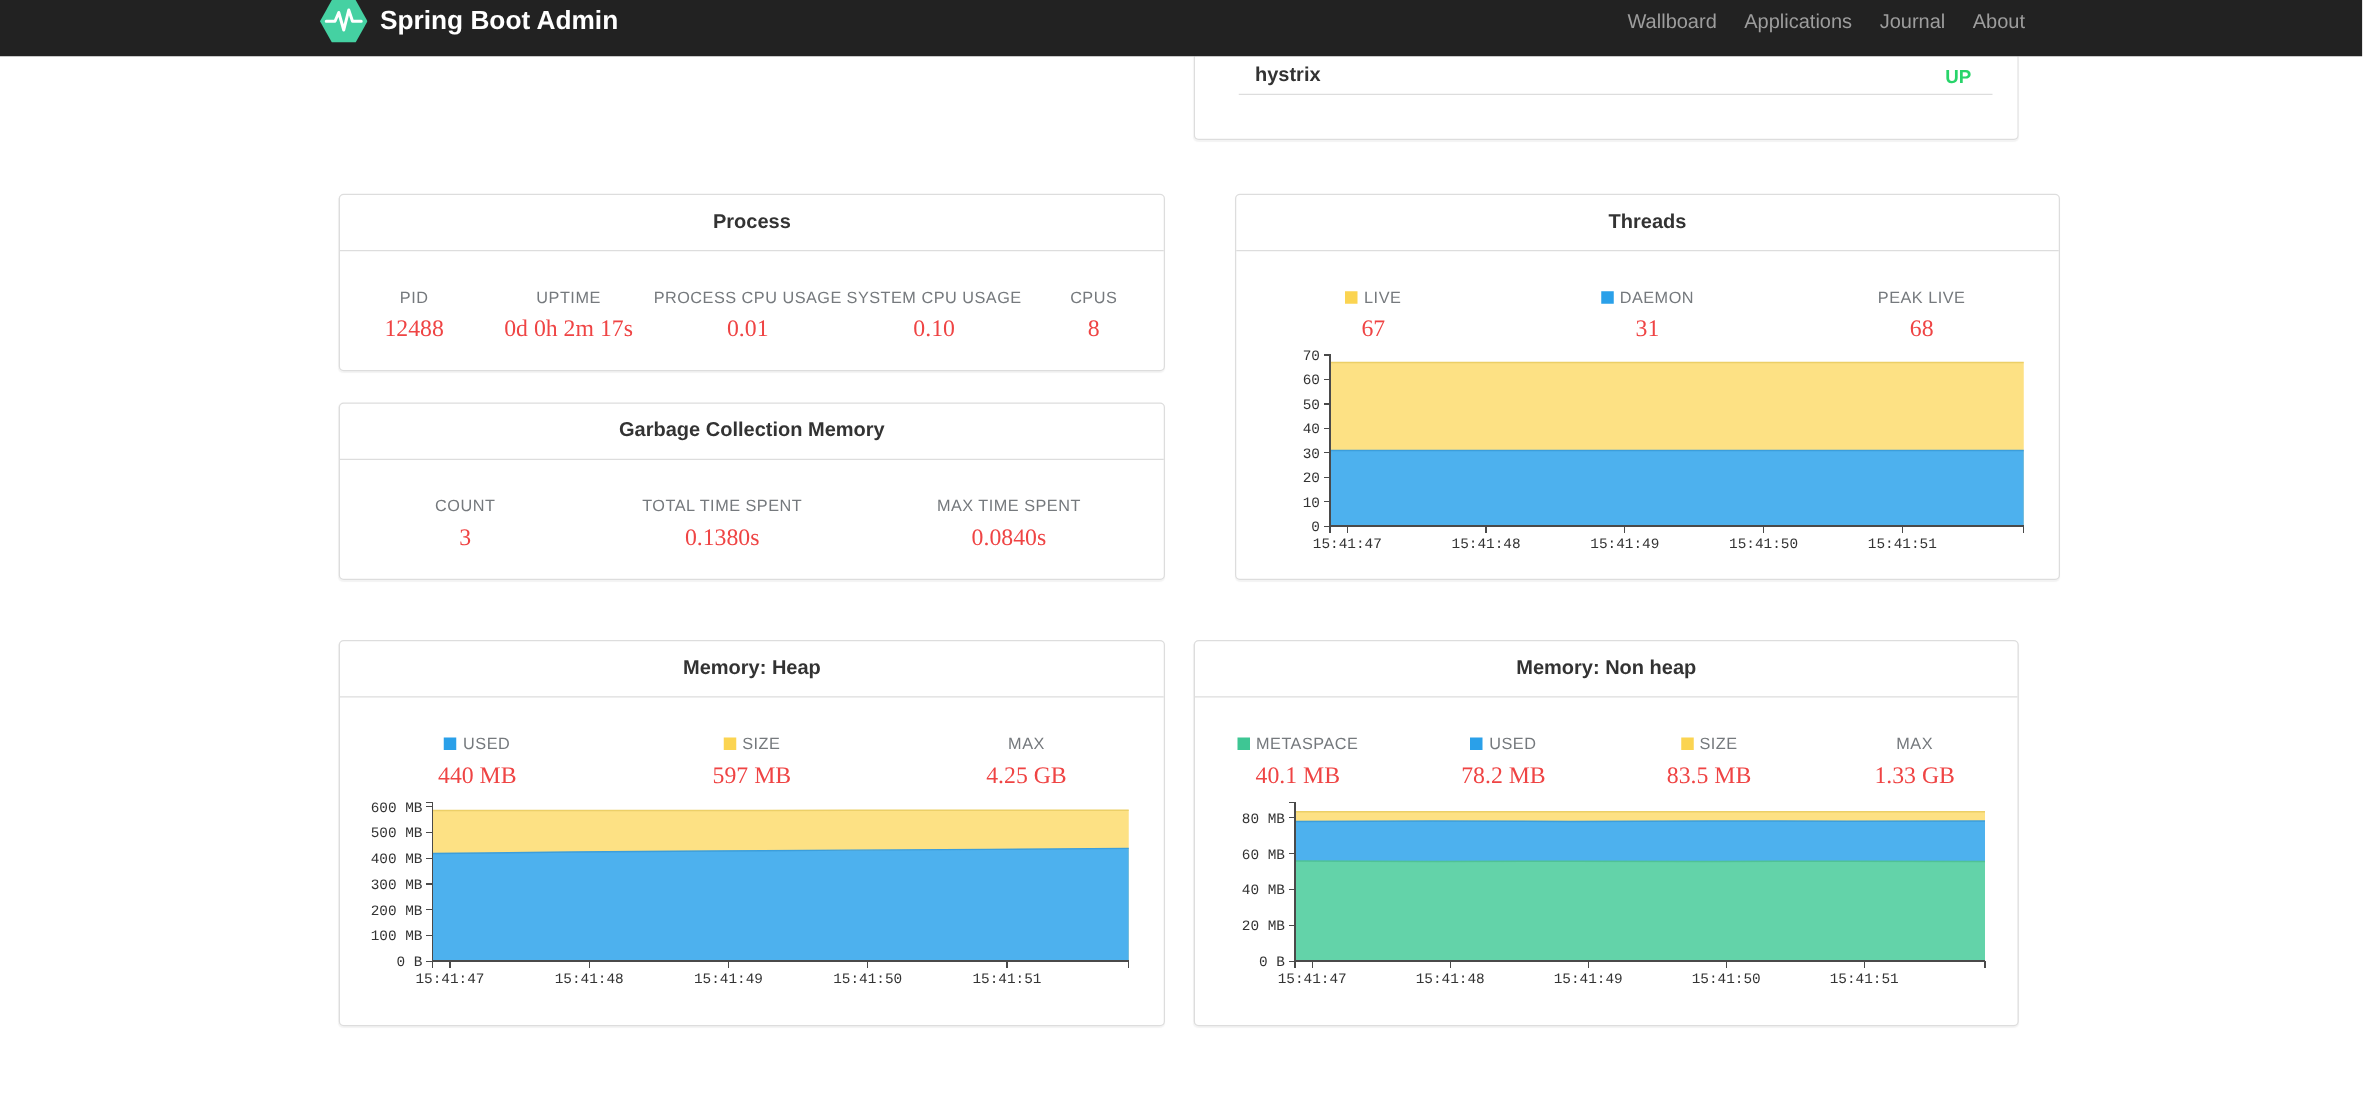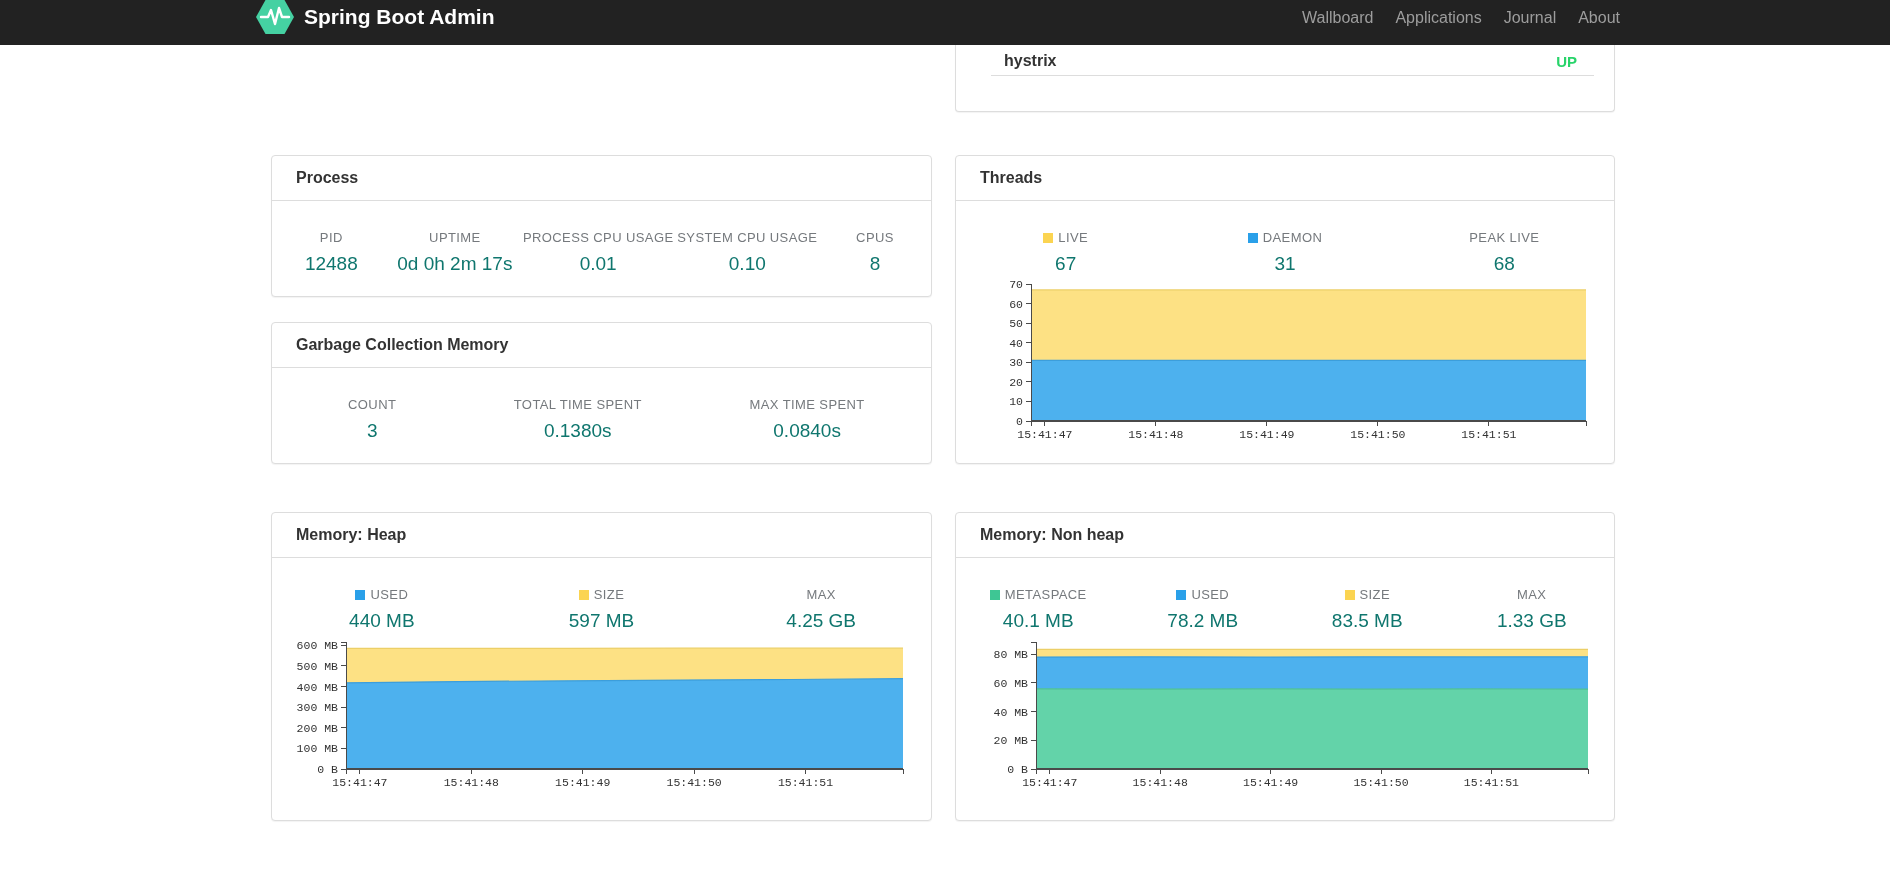--- a/index.html
+++ b/index.html
@@ -13,26 +13,26 @@
   .brand { display:flex; align-items:center; color:#fff; font-size:21px; font-weight:bold; cursor:pointer; }
   .brand svg { display:block; margin-right:10px; }
   .nav-menu { margin-left:auto; display:flex; list-style:none; }
   .nav-link { color:#9d9d9d; font-size:16px; padding:0 11px; line-height:45px; display:block; cursor:pointer; }
   .nav-menu li:last-child .nav-link { padding-right:0; }
 
   
   .card { position:absolute; background:#fff; border:1px solid #ddd; border-radius:4px;
           box-shadow:0 1px 1px rgba(0,0,0,.05); }
   .card-header { height:45px; line-height:44px; padding:0 24px; font-size:16px; font-weight:bold;
-                 color:#333; border-bottom:1px solid #ddd; }
+                 color:#333; border-bottom:1px solid #ddd;text-align:center; }
 
   .metrics { display:flex; padding-top:29px; }
   .m-col { flex:1; text-align:center; }
   .m-label { font-size:13px; color:#75797d; letter-spacing:.4px; white-space:nowrap; }
-  .m-value { font-size:19px; color:#0f766e; margin-top:8px; }
+  .m-value { font-size:19px; color:#ef4444; margin-top:8px;font-family:Liberation Serif, serif; }
   .swatch { display:inline-block; width:10px; height:10px; margin-right:5px; vertical-align:-1px; }
 
   
   #process-card .m-col:nth-child(1){flex:0 0 18%}
   #process-card .m-col:nth-child(2){flex:0 0 19.5%}
   #process-card .m-col:nth-child(3){flex:0 0 24%}
   #process-card .m-col:nth-child(4){flex:0 0 21%}
   #process-card .m-col:nth-child(5){flex:0 0 17.5%}
   #gc-card .m-col:nth-child(1){flex:0 0 30.4%}
   #gc-card .m-col:nth-child(2){flex:0 0 32%}
@@ -42,21 +42,21 @@
   #health-card { left:955px; top:45px; width:660px; height:67px; border-top:none; border-radius:0 0 4px 4px; }
   .health-row { display:flex; justify-content:space-between; align-items:center; height:30px;
                 padding:2px 37px 0 48px; cursor:pointer;gap:41px; }
   .health-name { font-weight:bold; font-size:16px; color:#333; }
   .health-status { font-weight:bold; font-size:15px; }
   .health-sep { border-top:1px solid #ddd; margin:0 20px 0 35px; }
 
   
   #process-card { left:271px; top:155px; width:661px; height:142px; }
   #gc-card      { left:271px; top:322px; width:661px; height:142px; }
-  #threads-card { left:955px; top:155px; width:660px; height:309px; }
+  #threads-card { left:988px; top:155px; width:660px; height:309px; }
   #heap-card    { left:271px; top:512px; width:661px; height:309px; }
   #nonheap-card { left:955px; top:512px; width:660px; height:309px; }
 
   .chart-svg { position:absolute; left:0; }
   #threads-card .chart-svg { top:120px; }
   #heap-card .chart-svg, #nonheap-card .chart-svg { top:121px; }
 </style>
 </head>
 <body>
 

